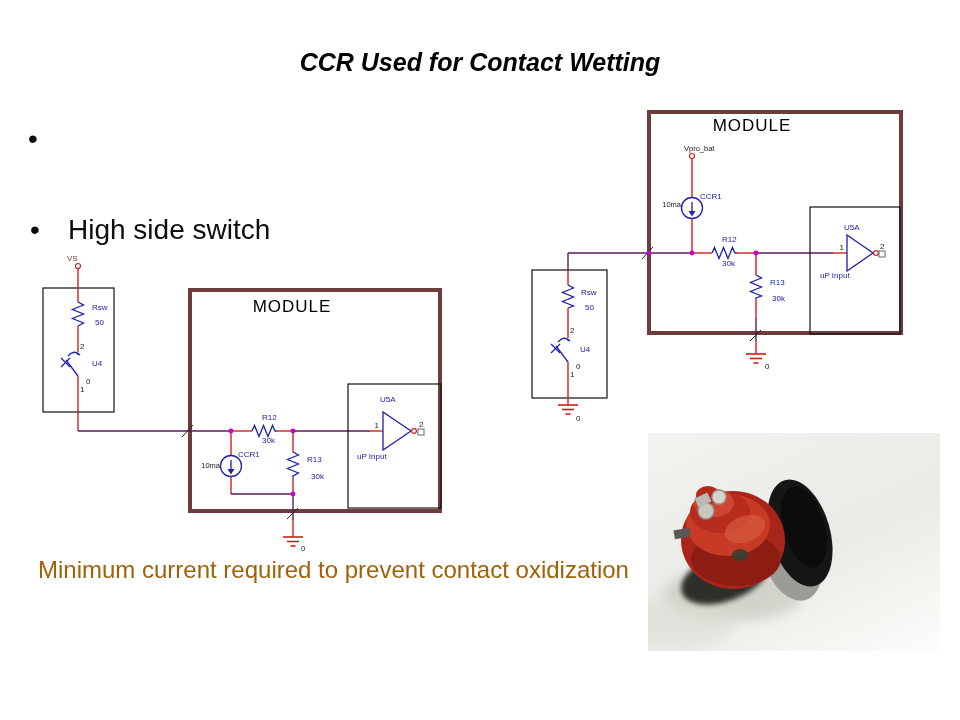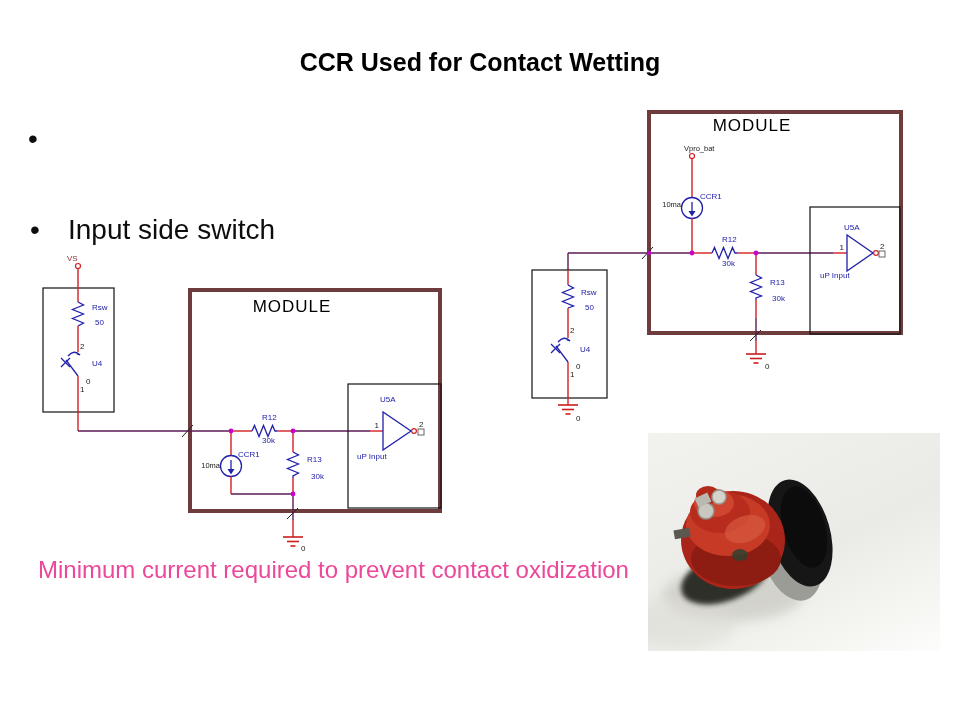--- a/index.html
+++ b/index.html
@@ -2,29 +2,29 @@
 <html><head>
 <meta charset="utf-8">
 <style>
   html,body { margin:0; padding:0; background:#ffffff; }
   .slide {
     position:relative; width:960px; height:720px; background:#ffffff;
     font-family:"Liberation Sans", sans-serif; overflow:hidden;
   }
   .title {
     position:absolute; top:48px; left:0; width:100%; text-align:center;
-    font-size:25px; font-weight:bold; color:#000;
+    font-size:25px; font-weight:bold; color:#000;font-style:italic;
   }
   .bullet { position:absolute; display:flex; font-size:28px; color:#0d0d0d; }
   .bullet .dot { width:14px; }
   .bullet.b1 { top:123px; left:28px; }
   .bullet.b1 .txt { margin-left:248px; }
   .bullet.b2 { top:214px; left:30px; }
   .bullet.b2 .txt { margin-left:24px; }
-  .caption { position:absolute; top:556px; left:38px; font-size:24px; color:#ec4899; }
+  .caption { position:absolute; top:556px; left:38px; font-size:24px; color:#a16207; }
 
   svg.schem { position:absolute; overflow:visible; }
   .schem text { font-family:"Liberation Sans", sans-serif; }
   .t-comp { fill:#2121aa; font-size:8px; }
   .t-pin  { fill:#1a1a1a; font-size:8px; }
   .t-src  { fill:#8b3333; font-size:8px; }
   .t-blk  { fill:#1a1a1a; font-size:7.5px; }
   .t-mod  { font-family:"Liberation Mono", monospace; font-size:17px; fill:#000; letter-spacing:1px; }
 
   .wire { stroke:#5d1a55; stroke-width:1.4; fill:none; }
@@ -49,21 +49,21 @@
 <div class="slide">
 
   <div class="title">CCR Used for Contact Wetting</div>
 
   <div class="bullet b1">
     <span class="dot">•</span>
   </div>
 
   <div class="bullet b2">
     <span class="dot">•</span>
-    <span class="txt">Input side switch</span>
+    <span class="txt">High side switch</span>
   </div>
 
   <svg class="schem" style="left:30px; top:245px;" width="430" height="315" viewBox="30 245 430 315">
 
     <text class="t-src" x="67" y="261">VS</text>
     <circle class="node" cx="78" cy="266" r="2.5"></circle>
 
     <rect class="blk" x="43" y="288" width="71" height="124"></rect>
 
     <g>

